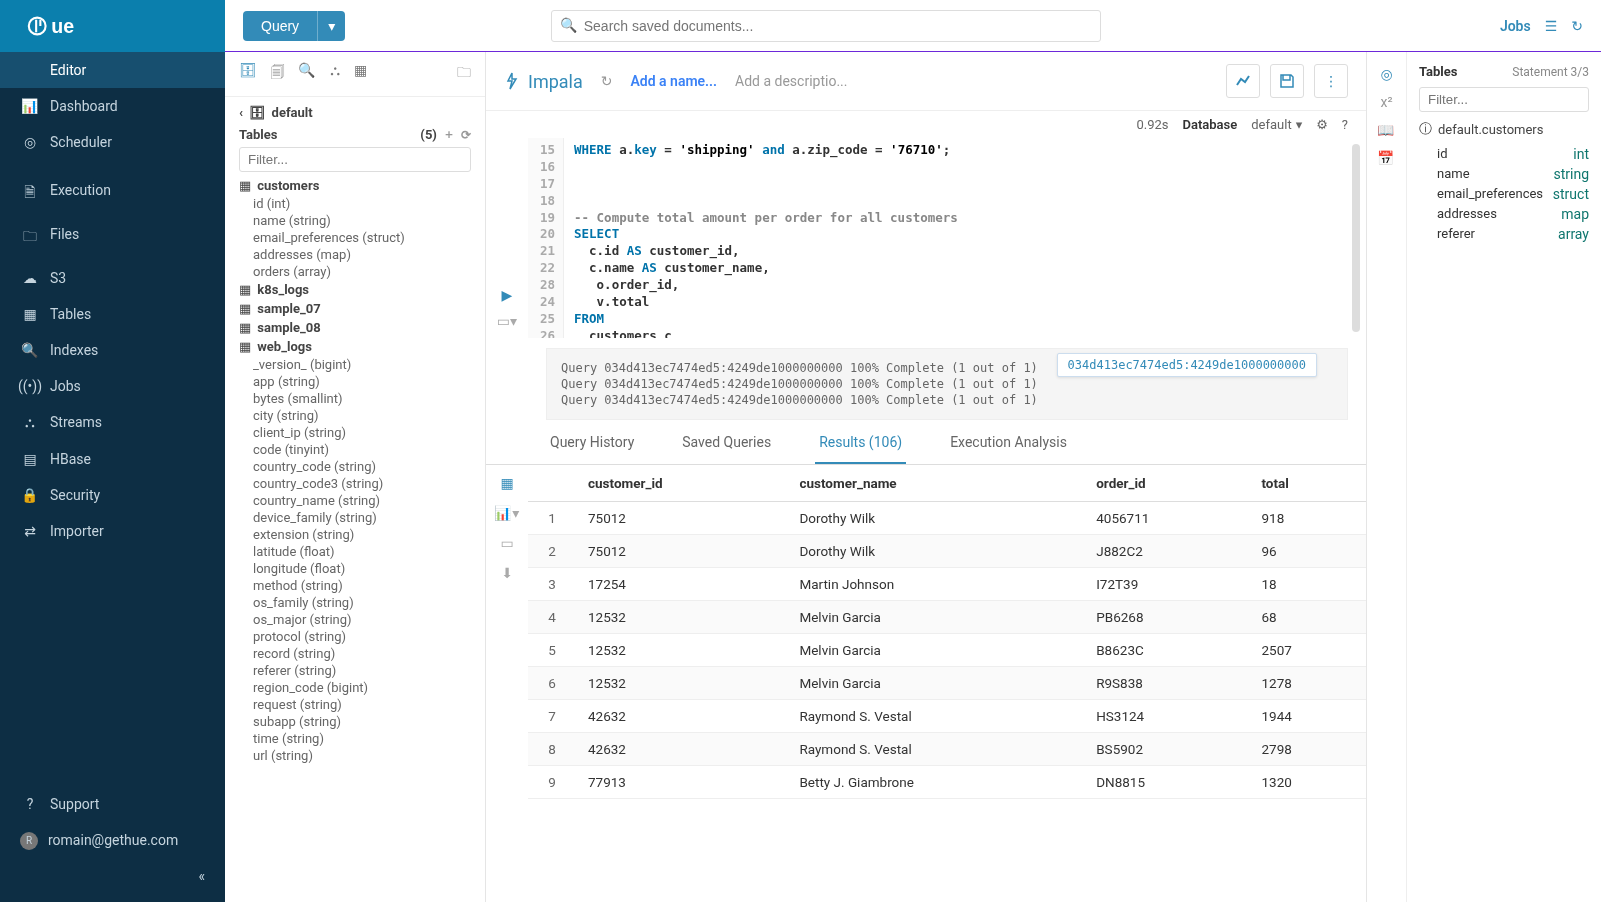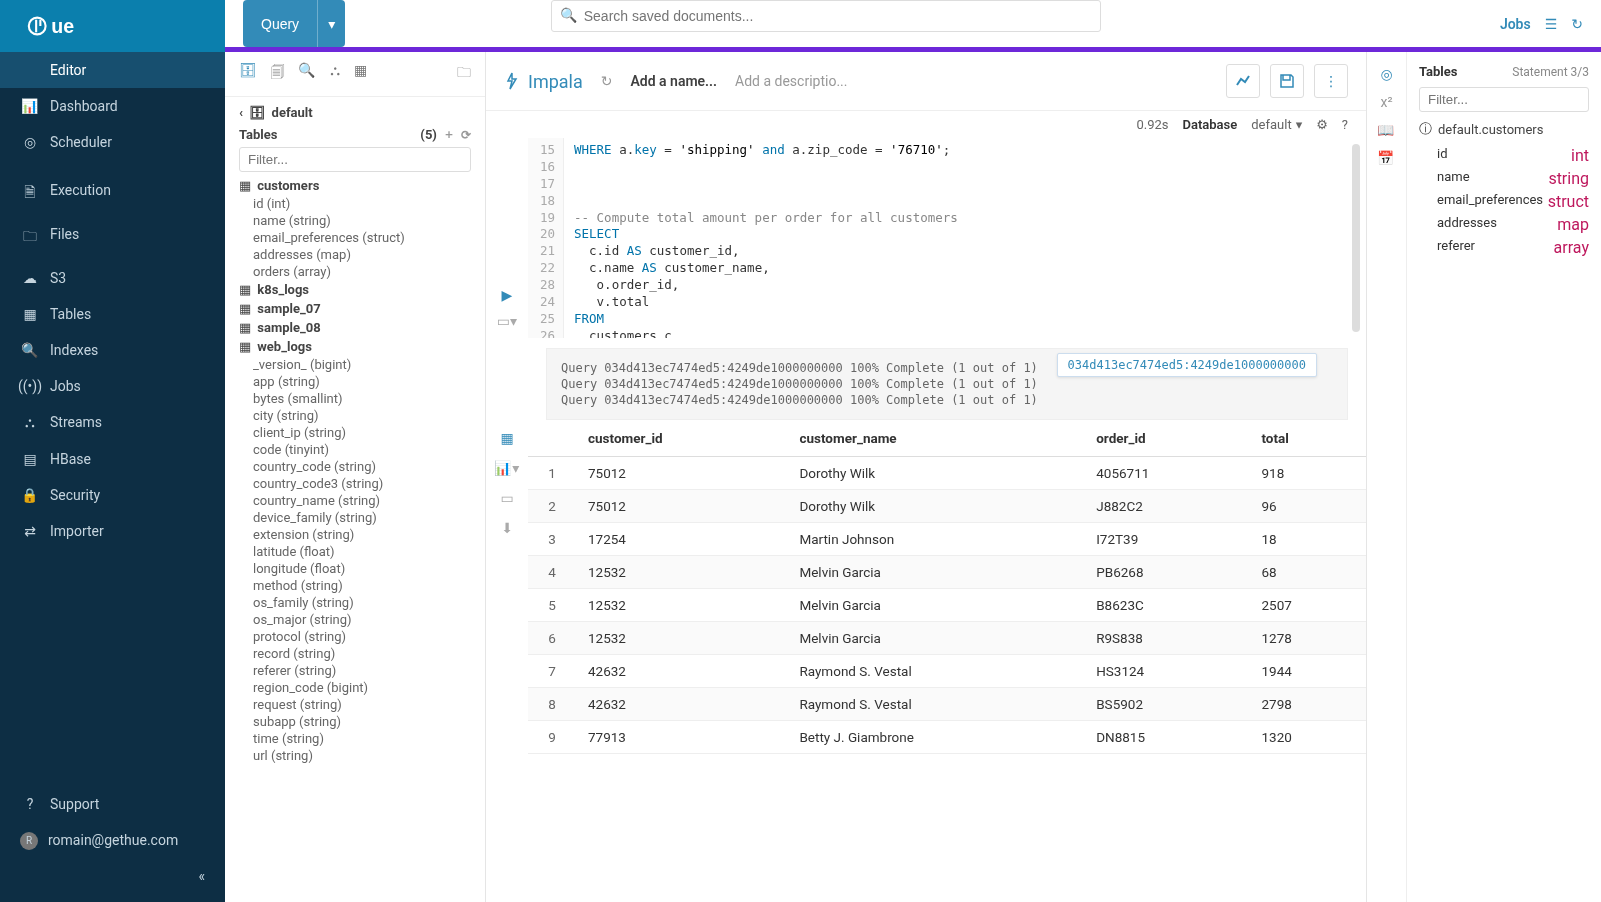--- a/index.html
+++ b/index.html
@@ -12,21 +12,21 @@
 .logo svg { height: 28px; }
 .nav-item { display: flex; align-items: flex-start; padding: 10px 20px; cursor: pointer; font-size: 14px; }
 .nav-item.active { background: #174f6f; color: #fff; }
 .nav-item .ic { width: 20px; margin-right: 10px; display:flex; align-items:center; justify-content:center; }
 .sidebar-spacer { flex: 1; }
 .sidebar-footer { padding-bottom: 10px; }
 .collapse-toggle { text-align: right; padding: 8px 20px; cursor:pointer; }
 
 
 .main { flex: 1; display: flex; flex-direction: column; }
-.topbar { height: 52px; border-bottom: 5px solid #6d28d9; display: flex; padding: 0 18px; gap: 12px; }
+.topbar { height: 52px; border-bottom: 1px solid #6d28d9; display: flex; align-items: center; padding: 0 18px; gap: 12px; }
 .query-btn { display:flex; }
 .query-btn button { background:#338bb8; color:#fff; border:none; padding:7px 18px; font-size:14px; }
 .query-btn button:first-child { border-radius:4px 0 0 4px; }
 .query-btn button.caret { border-left:1px solid rgba(255,255,255,.3); border-radius:0 4px 4px 0; padding:7px 10px; }
 .search-box { flex:1; max-width:550px; margin-left:auto; margin-right:auto; position:relative; }
 .search-box input { width:100%; padding:7px 10px 7px 32px; border:1px solid #ddd; border-radius:3px; font-size:14px; }
 .search-box .sic { position:absolute; left:10px; top:7px; color:#666; }
 .top-links { margin-left:auto; display:flex; align-items:center; gap:14px; }
 .top-links a { color:#338bb8; font-weight:600; text-decoration:none; font-size:14px; }
 
@@ -47,33 +47,33 @@
 .assist-filter input { width:100%; padding:4px 8px; border:1px solid #ddd; border-radius:3px; margin-bottom:4px; }
 .tree-item { padding:2px 0; display:flex; align-items:center; gap:6px; cursor:pointer; }
 .tree-item b { font-weight:700; }
 .tree-child { padding-left:14px; color:#666; }
 .tree-child div { padding:1px 0; }
 
 
 .center { flex:1; display:flex; flex-direction:column; overflow:hidden; border-right:1px solid #e5e5e5; }
 .editor-header { display:flex; align-items:center; padding:12px 18px; gap:18px; border-bottom:1px solid #eee; }
 .engine { display:flex; align-items:center; gap:8px; color:#338bb8; font-size:18px; font-weight:400; }
-.eh-name { color:#404040; font-weight:600; cursor:pointer; }
+.eh-name { color:#3b82f6; font-weight:600; cursor:pointer; }
 .eh-desc { color:#999; cursor:pointer; }
 .eh-actions { margin-left:auto; display:flex; gap:10px; }
 .icon-btn { border:1px solid #ddd; background:#fff; border-radius:3px; width:34px; height:34px; display:flex; align-items:center; justify-content:center; color:#338bb8; cursor:pointer; }
 .icon-btn.grey { color:#999; border:none; width:auto; }
 
 .editor-meta { display:flex; align-items:center; justify-content:flex-end; padding:6px 18px; gap:14px; color:#666; font-size:13px; }
 .editor-meta b { color:#333; font-weight:600; }
 .editor-meta .db-sel { display:flex; align-items:center; gap:4px; cursor:pointer; }
 
 .code-wrap { display:flex; padding:0 0 0 0; position:relative; height:200px; }
 .gutter-actions { width:42px; display:flex; flex-direction:column; align-items:center; justify-content:center; gap:10px; color:#338bb8; position:absolute; left:0; top:0; bottom:0; padding-top:140px;}
-.code-area { margin-left:42px; flex:1; display:flex; font-family: Menlo, Consolas, monospace; font-size:12.5px; line-height:1.35; overflow:hidden; position:relative; }
+.code-area { margin-left:42px; flex:1; display:flex; font-family: Menlo, Consolas, monospace; font-size:12.5px; line-height:1.35; overflow:hidden; position:relative;font-weight:bold; }
 .line-nums { background:#fafafa; color:#aaa; text-align:right; padding:4px 8px 4px 4px; user-select:none; border-right:1px solid #eee; width:36px; }
 .code { padding:4px 10px; white-space:pre; color:#333; }
 .kw { color:#0073aa; }
 .str { color:#000000; }
 .cmt { color:#888; }
 .code-scroll { position:absolute; right:6px; top:6px; bottom:6px; width:8px; background:#ddd; border-radius:4px; }
 
 .progress-box { margin:10px 18px 0 60px; background:#f5f5f5; border:1px solid #eee; padding:10px 14px; font-family:Menlo,Consolas,monospace; font-size:12px; color:#666; position:relative; }
 .progress-box .pline { margin:2px 0; }
 .tooltip-id { position:absolute; right:30px; top:4px; background:#fff; border:1px solid #cde; color:#338bb8; padding:4px 10px; border-radius:2px; font-family:inherit; box-shadow:0 1px 3px rgba(0,0,0,.1); }
@@ -99,21 +99,21 @@
 .assist-right-tabs .art { cursor:pointer; }
 .assist-right-tabs .art.active { color:#338bb8; }
 .assist-right-body { flex:1; padding:12px 12px; font-size:13px; }
 .arb-header { display:flex; align-items:baseline; margin-bottom:8px; }
 .arb-header b { font-weight:700; color:#333; }
 .arb-header .stmt { margin-left:auto; color:#888; font-size:12px; }
 .arb-filter input { width:100%; padding:4px 8px; border:1px solid #ddd; border-radius:3px; margin-bottom:8px; }
 .arb-table { color:#444; display:flex; align-items:center; gap:6px; margin-bottom:6px; }
 .arb-cols { padding-left:18px; }
 .arb-cols div { display:flex; padding:2px 0; }
-.arb-cols .type { margin-left:auto; color:#be185d; font-size:16px; }
+.arb-cols .type { margin-left:auto; color:#0f766e; font-size:14px; }
 </style>
 </head>
 <body>
 
 <div class="app">
 
   <div class="sidebar">
     <div class="logo">
       <svg viewBox="0 0 140 40" width="110">
           <g fill="#fff">
@@ -355,20 +355,26 @@
 
         <div class="progress-box">
           <div id="progress-lines">
               <div class="pline">Query 034d413ec7474ed5:4249de1000000000 100% Complete (1 out of 1)</div>
               <div class="pline">Query 034d413ec7474ed5:4249de1000000000 100% Complete (1 out of 1)</div>
               <div class="pline">Query 034d413ec7474ed5:4249de1000000000 100% Complete (1 out of 1)</div>
             </div>
           <div class="tooltip-id">034d413ec7474ed5:4249de1000000000</div>
         </div>
 
+        <div class="result-tabs" id="result-tabs">
+            <div class="rtab">Query History</div>
+            <div class="rtab">Saved Queries</div>
+            <div class="rtab active">Results (106)</div>
+            <div class="rtab">Execution Analysis</div>
+          </div>
 
         <div class="result-wrap">
           <div class="result-side">
             <span class="ractive">▦</span>
             <span>📊▾</span>
             <span>▭</span>
             <span>⬇</span>
           </div>
           <div class="result-table">
             <table class="results">

